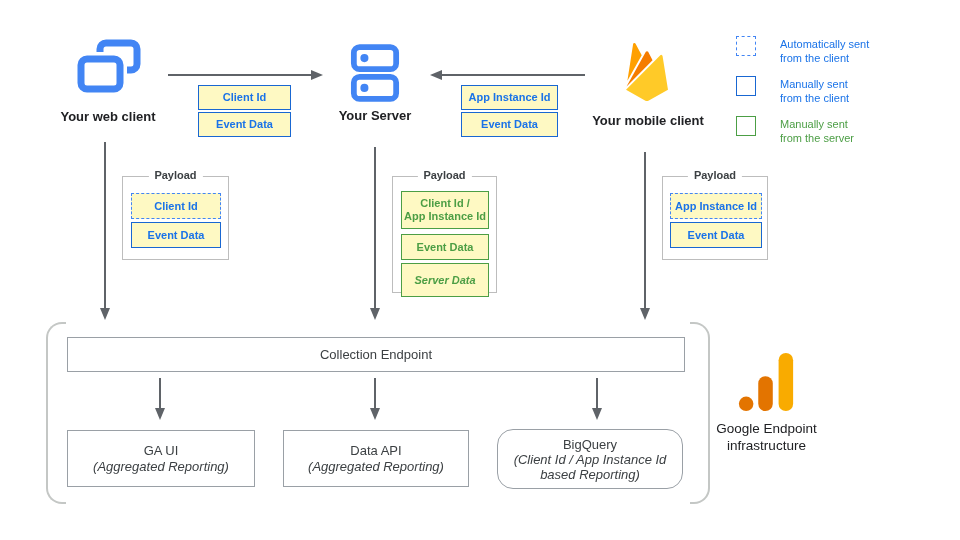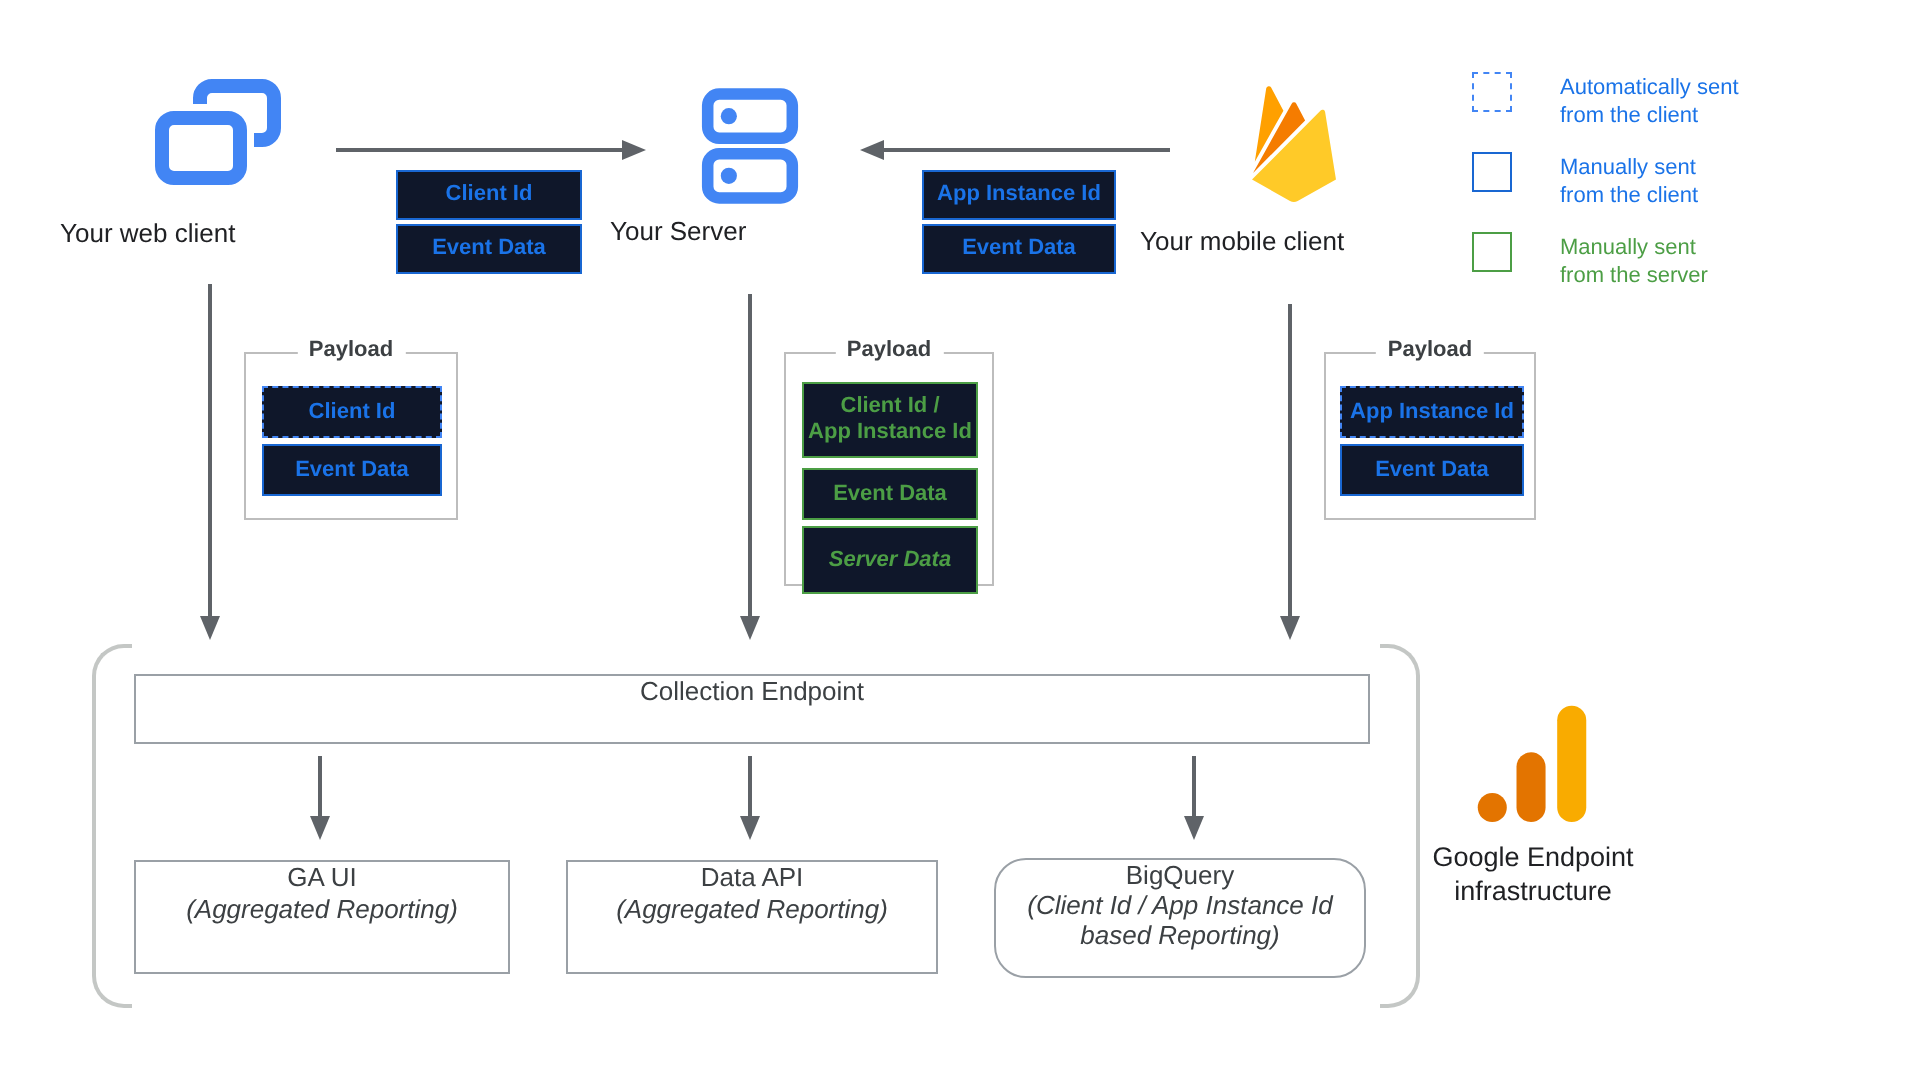--- a/index.html
+++ b/index.html
@@ -1,35 +1,35 @@
 <!DOCTYPE html>
 <html><head>
 <meta charset="utf-8">
 <style>
   html,body{margin:0;padding:0;background:#fff;}
   .canvas{position:relative;width:960px;height:540px;background:#fff;overflow:hidden;
           font-family:"Liberation Sans","DejaVu Sans",sans-serif;}
   .abs{position:absolute;}
   .arrows{position:absolute;left:0;top:0;pointer-events:none;}
-  .node-label{font-size:13px;font-weight:400;color:#202124;}
+  .node-label{font-size:13px;font-weight:700;color:#202124;text-align:center;}
   .param{display:flex;align-items:center;justify-content:center;text-align:center;
-         font-size:11px;font-weight:600;background:#0f172a;white-space:pre-line;line-height:13px;box-sizing:border-box;}
+         font-size:11px;font-weight:600;background:#fef9c3;white-space:pre-line;line-height:13px;box-sizing:border-box;}
   .auto-client{border:1.5px dashed #4285F4;color:#1A73E8;}
   .manual-client{border:1.5px solid #1967D2;color:#1A73E8;}
   .manual-server{border:1.5px solid #4C9E45;color:#4C9E45;}
   .payload{border:1px solid #BDBDBD;background:#fff;box-sizing:border-box;}
   .payload-title{position:absolute;top:-8px;left:50%;transform:translateX(-50%);
          background:#fff;padding:0 6px;font-size:11px;font-weight:700;color:#3C4043;white-space:nowrap;}
   .legend-row{position:absolute;display:flex;align-items:flex-start;}
   .legend-swatch{width:20px;height:20px;background:#fff;box-sizing:border-box;flex:none;}
   .legend-text{margin-left:24px;font-size:11px;font-weight:500;line-height:14px;white-space:pre-line;margin-top:1px;}
   .legend-text.blue{color:#1A73E8;}
   .legend-text.green{color:#4C9E45;}
   .bigbox{border:1px solid #9AA0A6;background:#fff;box-sizing:border-box;
-          display:flex;flex-direction:column;align-items:center;
+          display:flex;flex-direction:column;align-items:center;justify-content:center;
           font-size:13px;color:#3C4043;text-align:center;line-height:16px;}
   .bigbox .sub{font-style:italic;white-space:pre-line;}
   .bracket{border:2px solid #C4C7C5;box-sizing:border-box;}
   .bracket.left{border-right:none;border-radius:16px 0 0 16px;}
   .bracket.right{border-left:none;border-radius:0 16px 16px 0;}
   .brand-label{font-size:13.5px;color:#202124;font-weight:500;text-align:center;
                white-space:pre-line;line-height:17px;}
 </style>
 </head>
 <body>

